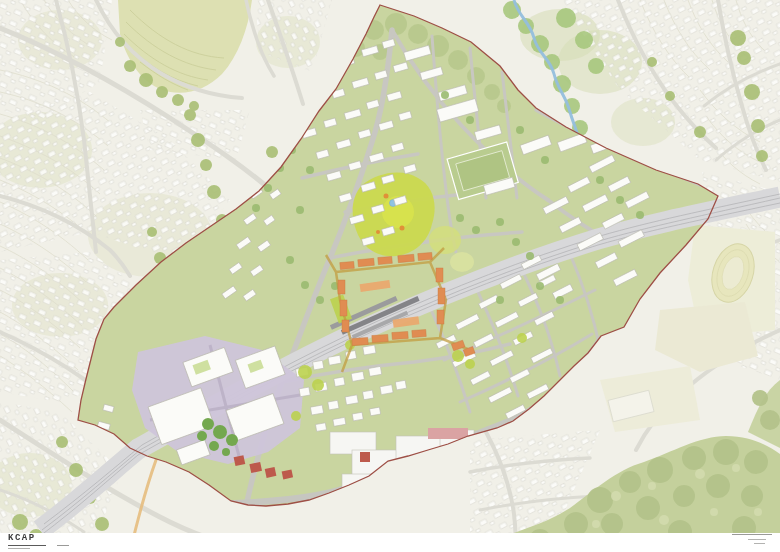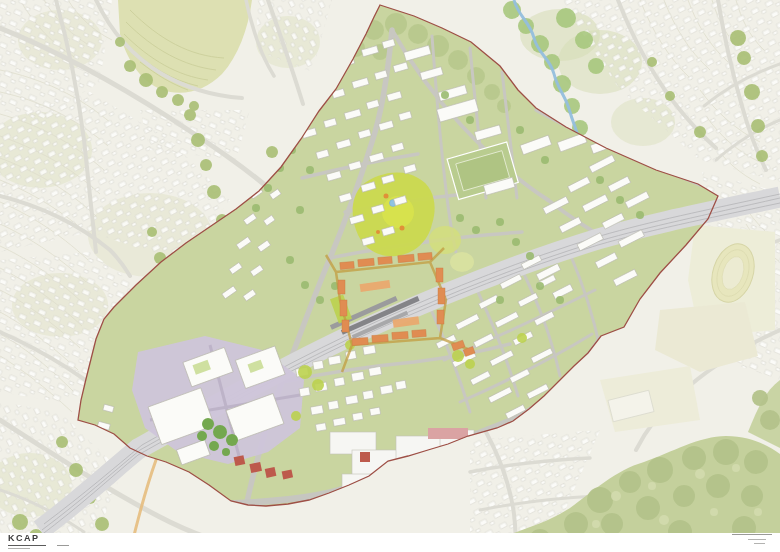--- a/index.html
+++ b/index.html
@@ -1,17 +1,17 @@
 <!DOCTYPE html>
 <html><head>
 <meta charset="utf-8">
 <style>
   html,body{margin:0;padding:0;background:#e8e8e4;}
   #page{position:relative;width:780px;height:552px;overflow:hidden;
-        background:#f1f0e8;font-family:Liberation Sans, sans-serif;}
+        background:#f1f0e8;font-family:Liberation Mono, monospace;}
   #map-svg{position:absolute;left:0;top:0;}
   #footer{position:absolute;left:0;bottom:0;width:780px;height:19px;background:#ffffff;}
   #logo{position:absolute;left:8px;top:1px;color:#3b3b3b;font-size:9px;font-weight:bold;
         letter-spacing:1.5px;line-height:9px;}
   .logo-rule{position:absolute;left:8px;top:12px;width:38px;height:1px;background:#5a5a5a;}
   .logo-micro{position:absolute;left:8px;top:15px;width:22px;height:1px;background:#b0b0ae;}
   .micro-mark{position:absolute;left:57px;top:12px;width:12px;height:1px;background:#9a9a98;}
   .scale-line{position:absolute;left:732px;top:1px;width:40px;height:1px;background:#9a9a98;}
   .scale-micro1{position:absolute;left:748px;top:6px;width:18px;height:1px;background:#b3b3b1;}
   .scale-micro2{position:absolute;left:754px;top:10px;width:11px;height:1px;background:#b3b3b1;}

